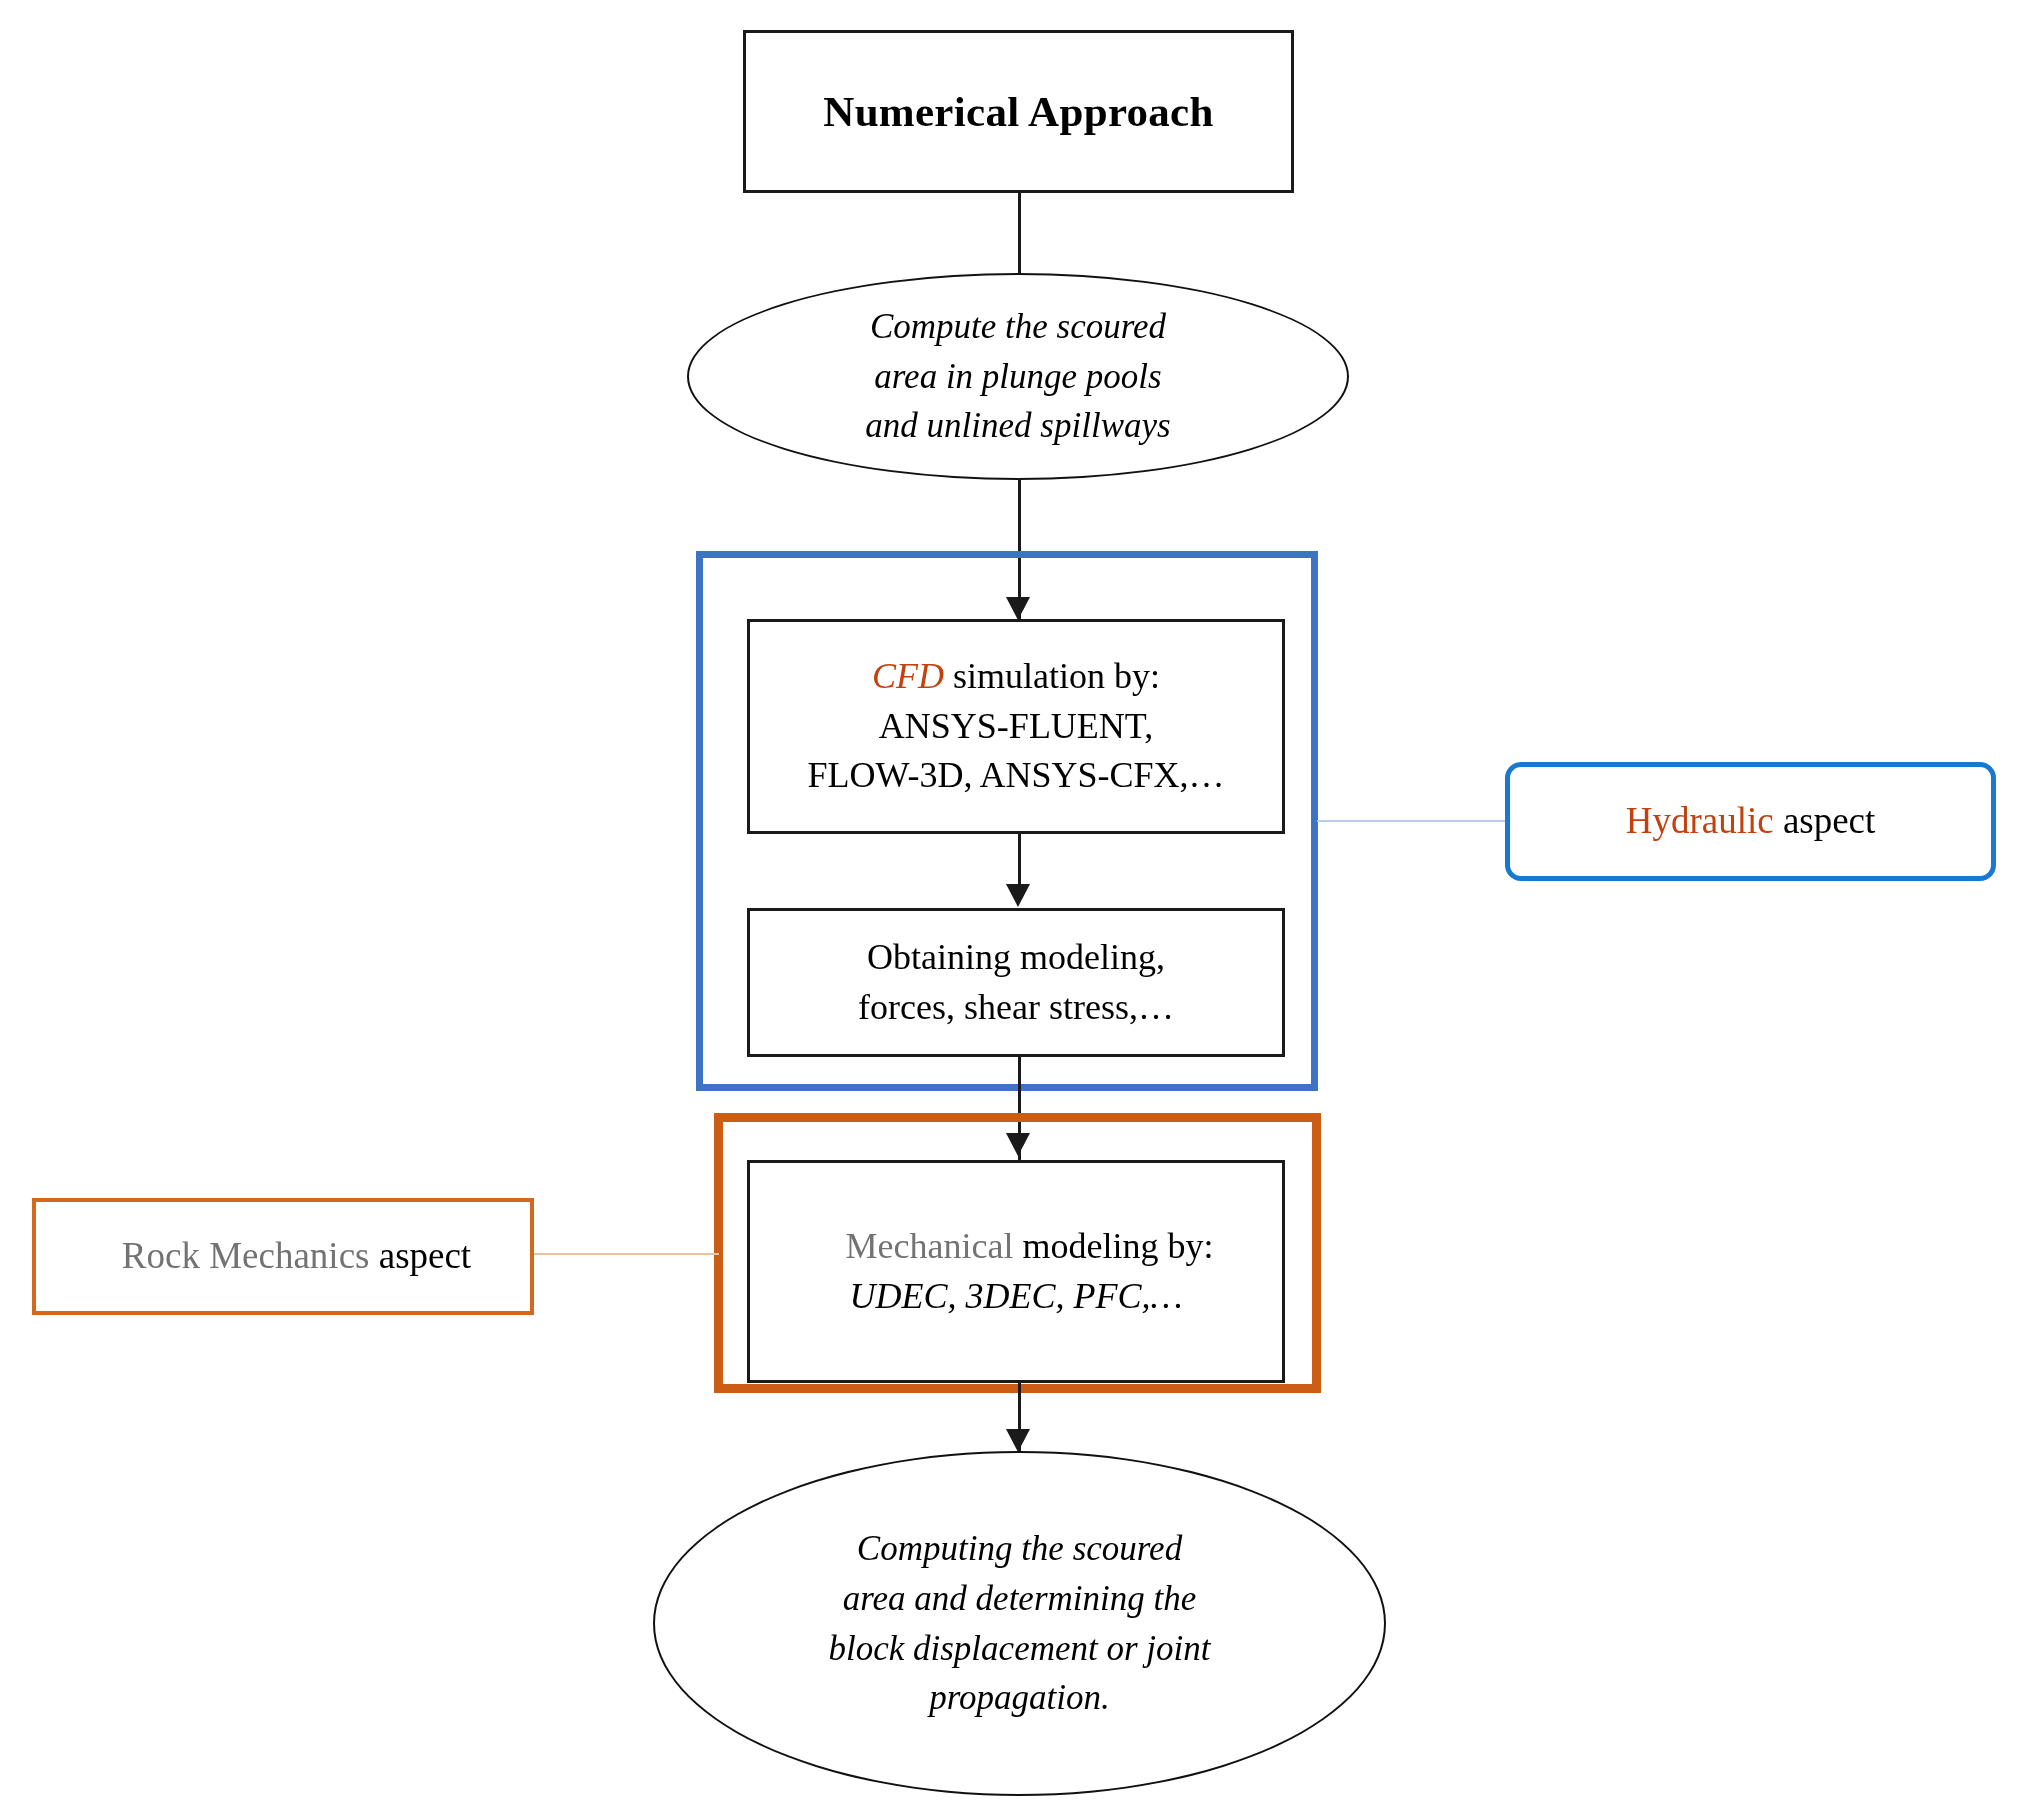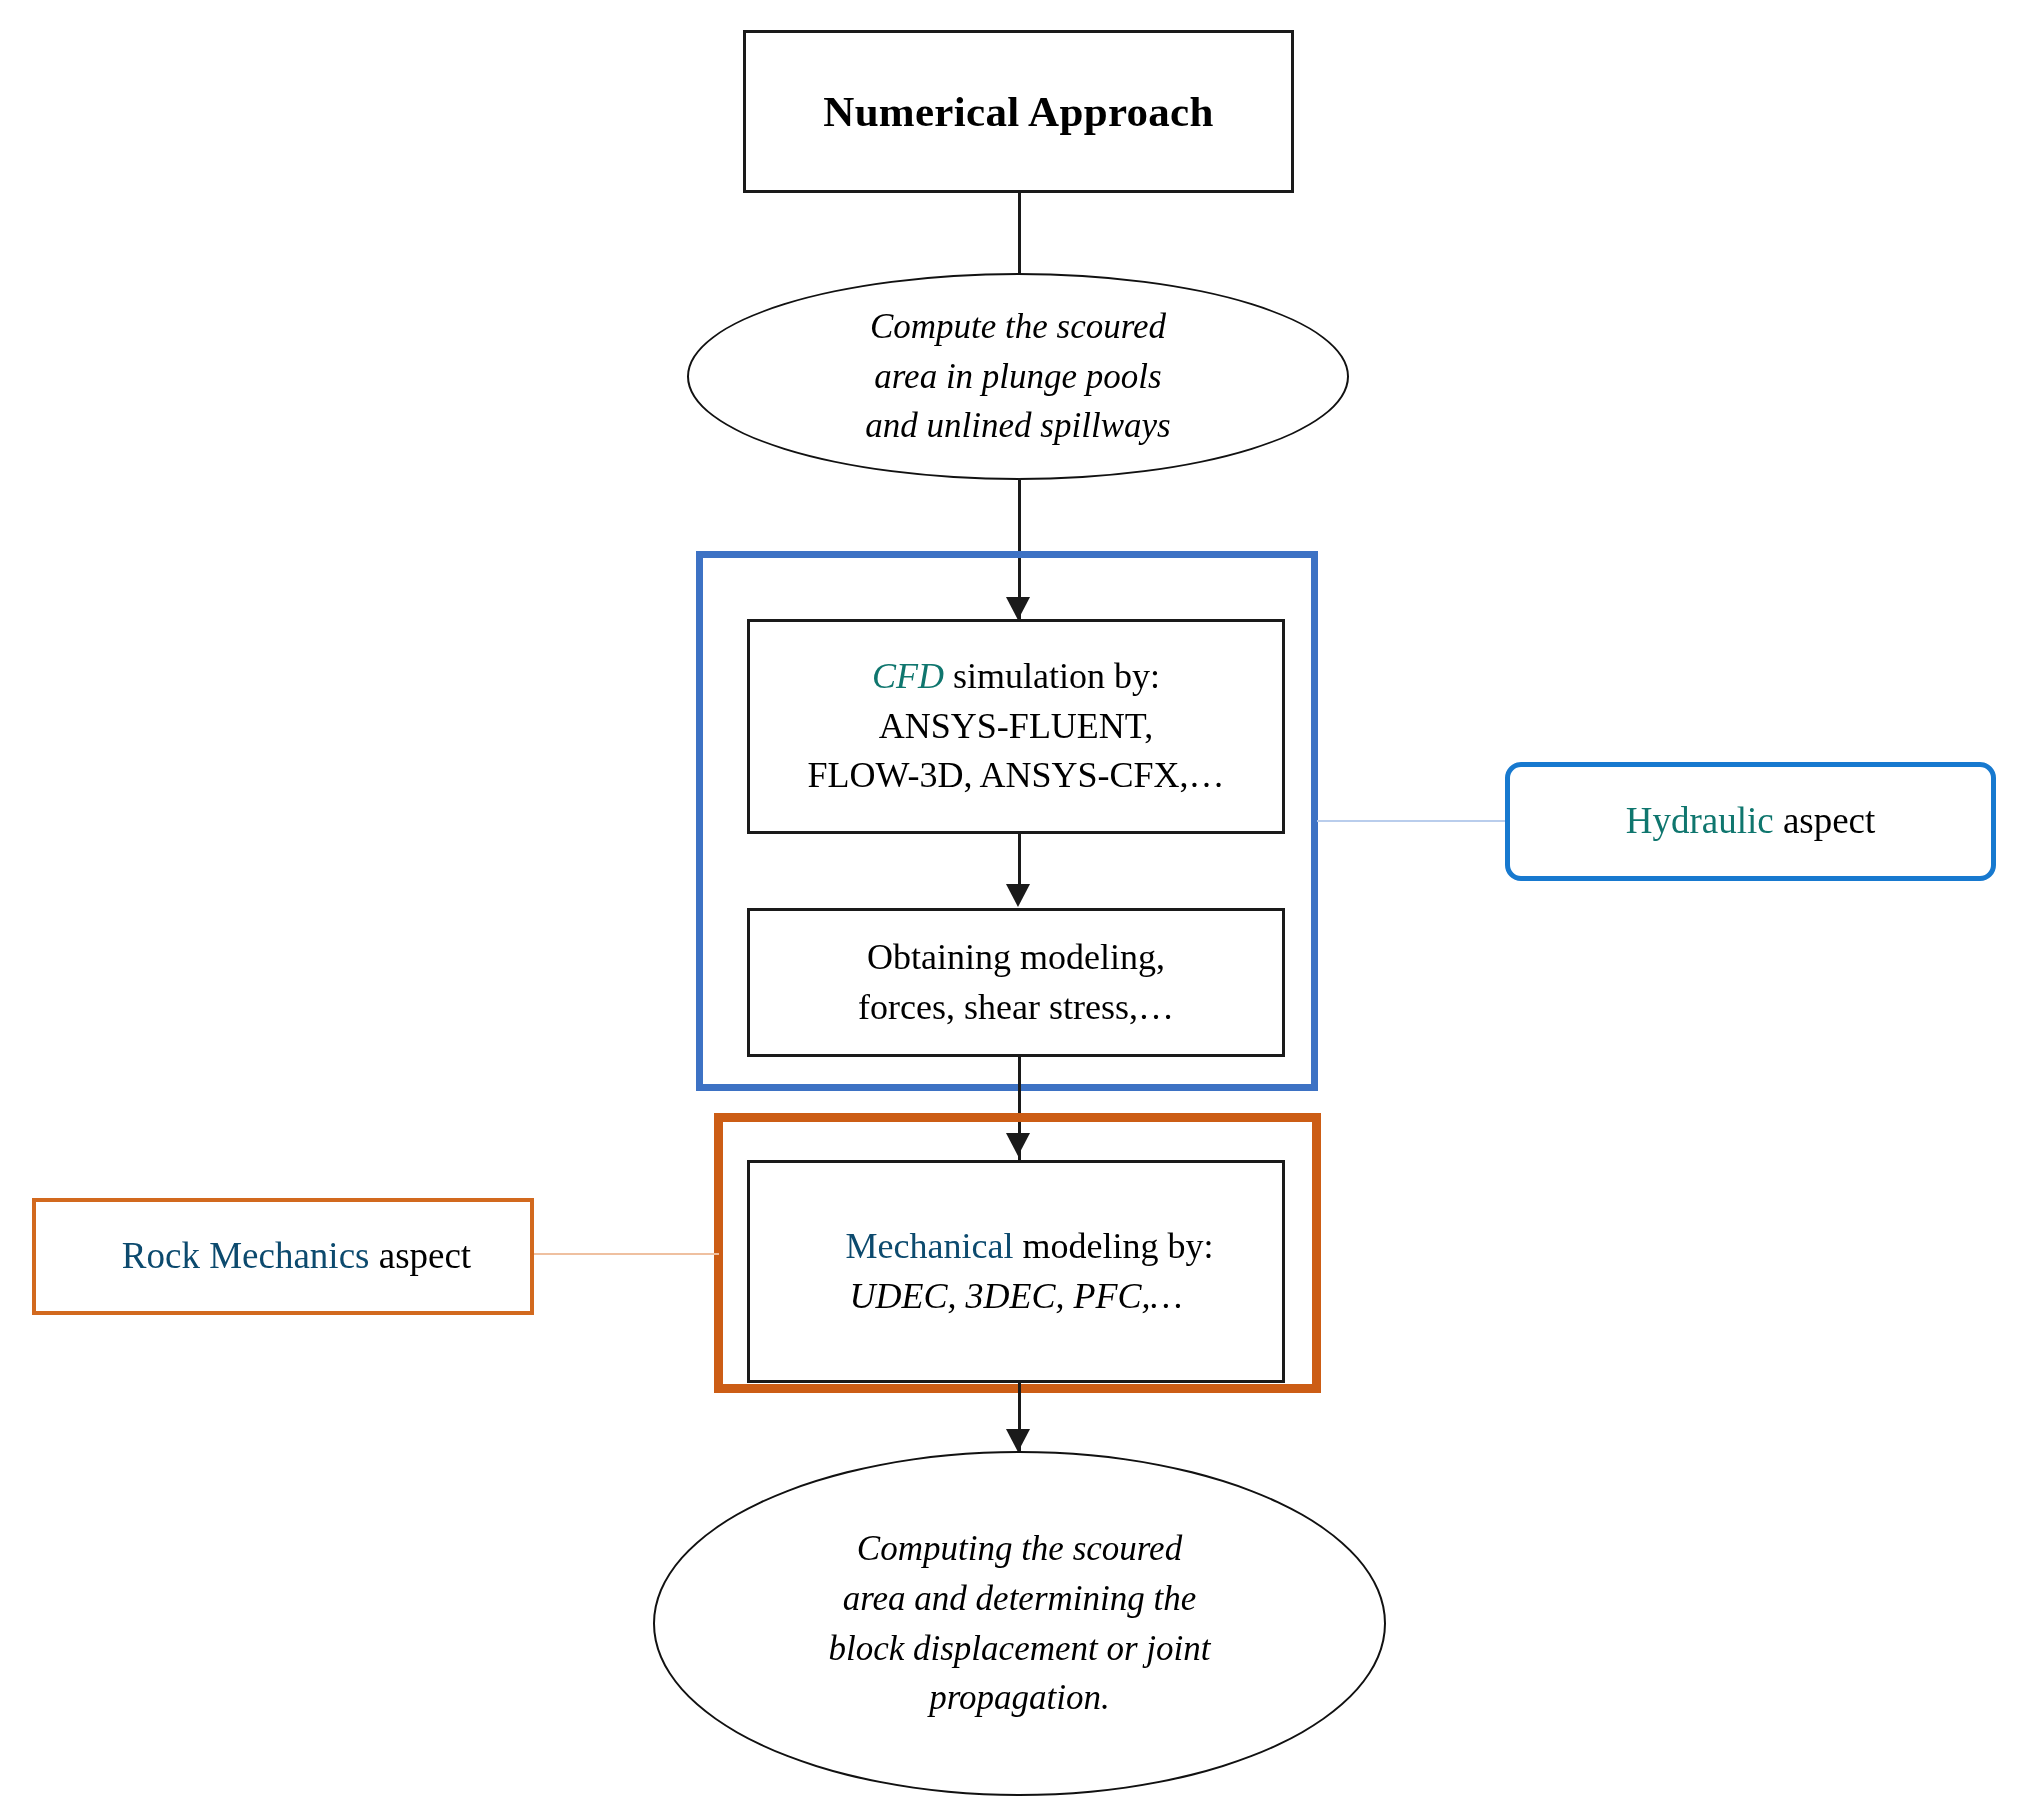--- a/index.html
+++ b/index.html
@@ -68,22 +68,22 @@
   .ellipse-text {
     font-size: 35px;
     line-height: 1.42;
     padding: 0 39px;
   }
   .label-text {
     font-size: 37px;
     line-height: 1.2;
     white-space: nowrap;
   }
-  .accent-blue   { color: #0f766e; }
-  .accent-orange { color: #0c4a6e; margin-left: 27px; }
+  .accent-blue   { color: #c2410c; }
+  .accent-orange { color: #737373; margin-left: 27px; }
   .ital { font-style: italic; }
 
   
   .vline {
     position: absolute;
     background: #1a1a1a;
     width: 2.8px;
   }
   .arrowhead {
     position: absolute;

